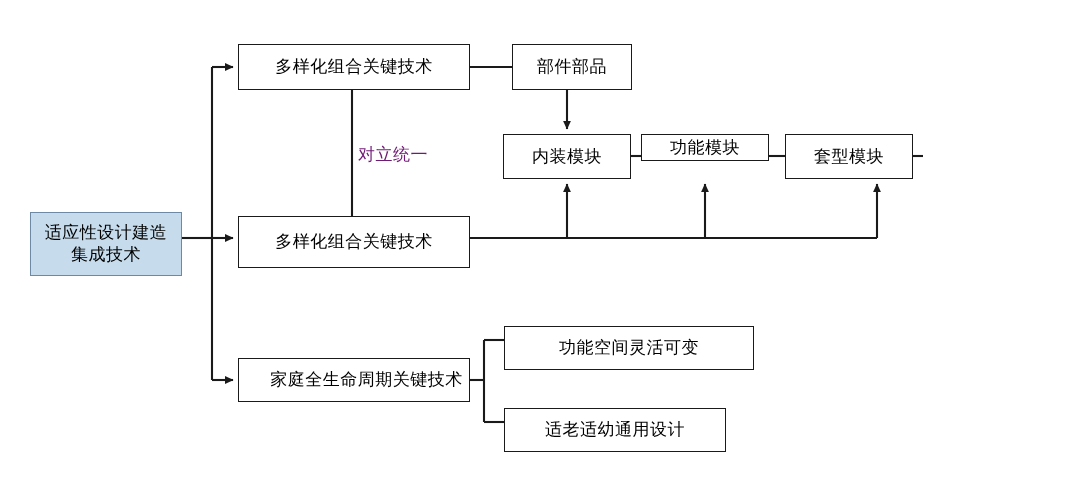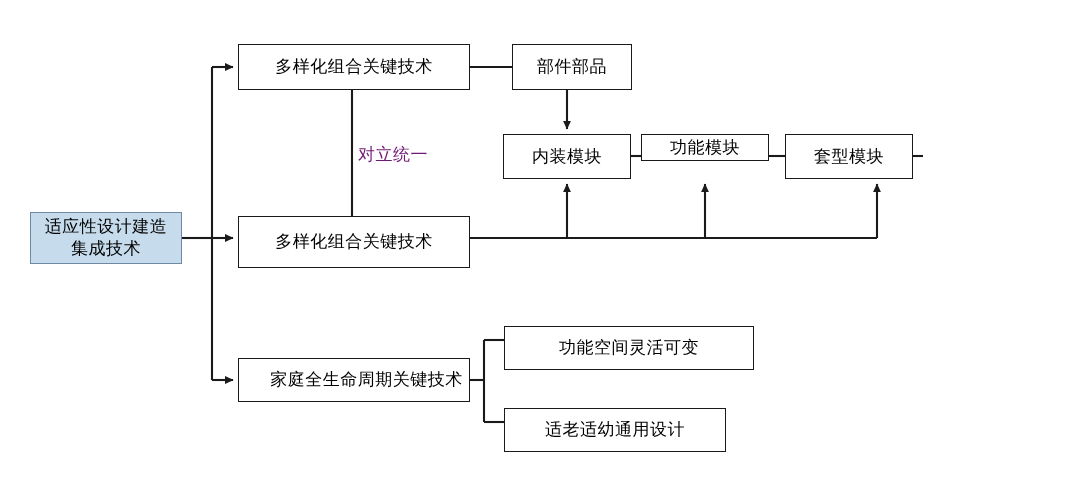--- a/index.html
+++ b/index.html
@@ -88,21 +88,21 @@
       <path d="M705,238 L705,184" marker-end="url(#ah)"></path>
       <path d="M877,238 L877,184" marker-end="url(#ah)"></path>
 
       <path d="M470,380 L484,380"></path>
       <path d="M484,340 L484,422"></path>
       <path d="M484,340 L504,340"></path>
       <path d="M484,422 L504,422"></path>
     </g>
   </svg>
 
-  <div class="node root" style="left:30px; top:212px; width:152px; height:52px;">适应性设计建造
+  <div class="node root" style="left:30px; top:212px; width:152px; height:64px;">适应性设计建造
 集成技术</div>
 
   <div class="node" style="left:238px; top:44px; width:232px; height:46px;">多样化组合关键技术</div>
 
   <div class="node" style="left:512px; top:44px; width:120px; height:46px;">部件部品</div>
 
   <div class="node" style="left:503px; top:134px; width:128px; height:45px;">内装模块</div>
 
   <div class="node" style="left:641px; top:134px; width:128px; height:27px;">功能模块</div>
 

